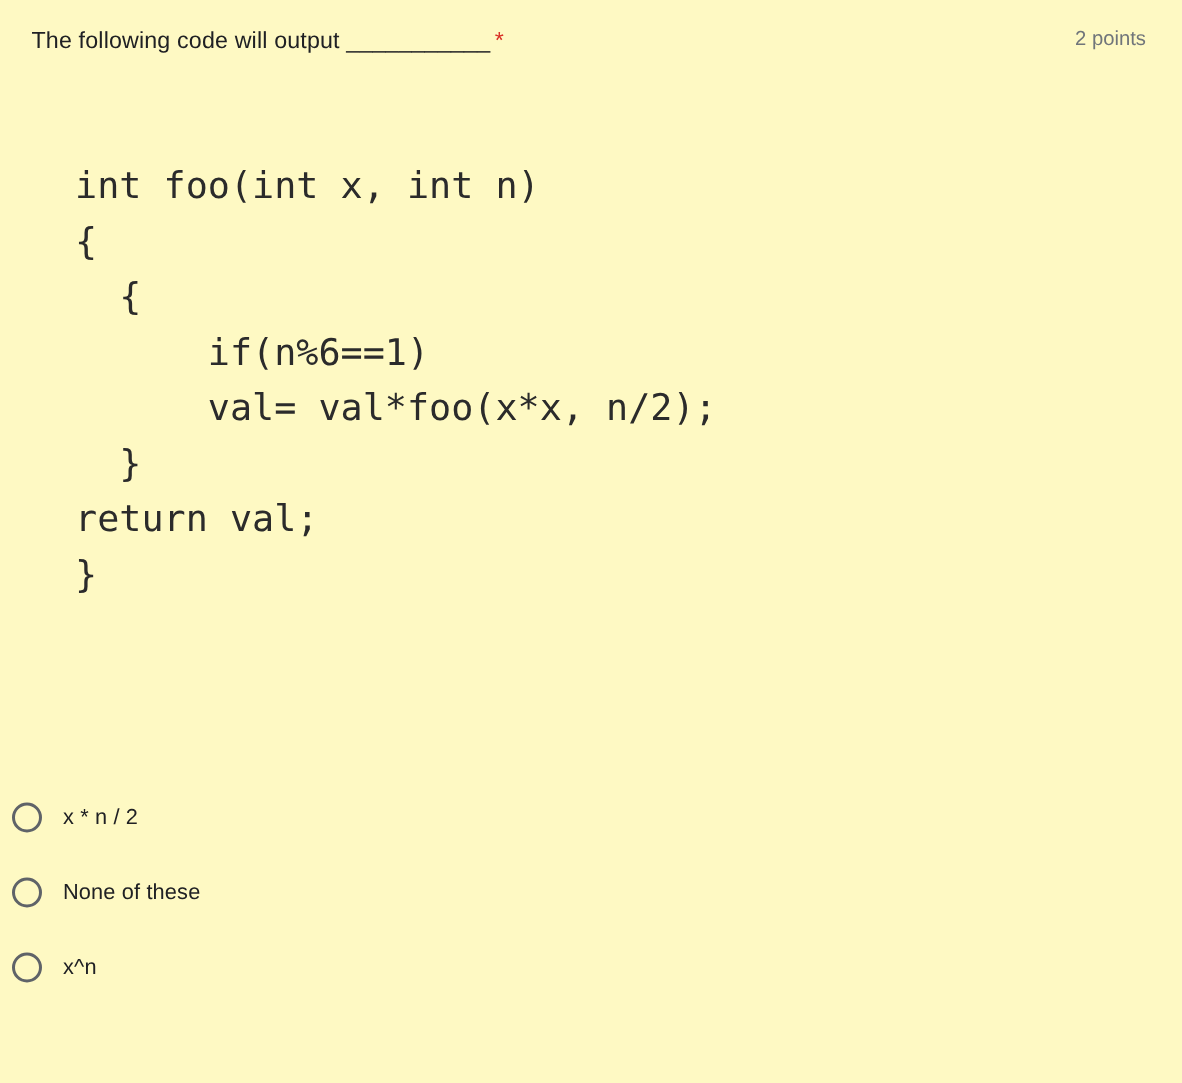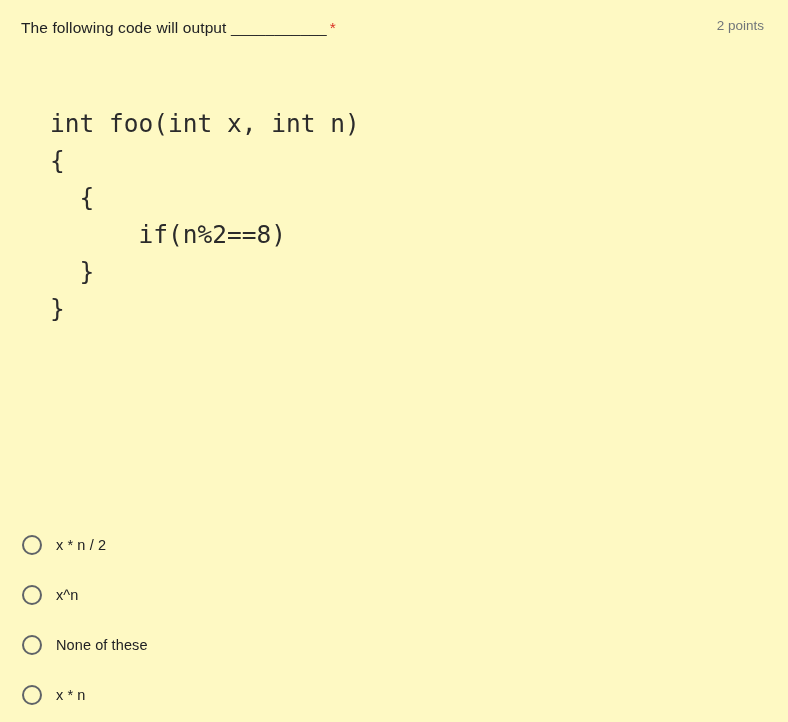--- a/index.html
+++ b/index.html
@@ -80,21 +80,21 @@
     position: absolute;
     left: 0;
     top: 520px;
     width: 788px;
   }
   .option-row {
     position: relative;
     height: 50px;
     display: flex;
     align-items: center;
-    padding-left: 22px;
+    padding-left: 8px;
     box-sizing: border-box;
   }
   .radio-circle {
     width: 20px;
     height: 20px;
     border: 2px solid #5f6368;
     border-radius: 50%;
     box-sizing: border-box;
     flex: 0 0 auto;
   }
@@ -114,42 +114,40 @@
 
   <div class="question-header">
     <div class="question-title"><span>The following code will output ___________</span><span class="required-asterisk">*</span></div>
     <div class="points-label">2 points</div>
   </div>
 
   <div class="code-block">
     <div class="code-line">int foo(int x, int n)</div>
     <div class="code-line">{</div>
     <div class="code-line">  {</div>
-    <div class="code-line">      if(n%2==8)</div>
+    <div class="code-line">      if(n%6==1)</div>
+    <div class="code-line">      val= val*foo(x*x, n/2);</div>
     <div class="code-line">  }</div>
+    <div class="code-line">return val;</div>
     <div class="code-line">}</div>
   </div>
 
   <div class="options-list">
 
     <div class="option-row">
       <span class="radio-circle"></span>
       <span class="option-label">x * n / 2</span>
     </div>
 
     <div class="option-row">
       <span class="radio-circle"></span>
-      <span class="option-label">x^n</span>
-    </div>
-
-    <div class="option-row">
-      <span class="radio-circle"></span>
       <span class="option-label">None of these</span>
     </div>
 
     <div class="option-row">
       <span class="radio-circle"></span>
-      <span class="option-label">x * n</span>
+      <span class="option-label">x^n</span>
     </div>
+
 
   </div>
 
 </div>
 
 </body></html>

